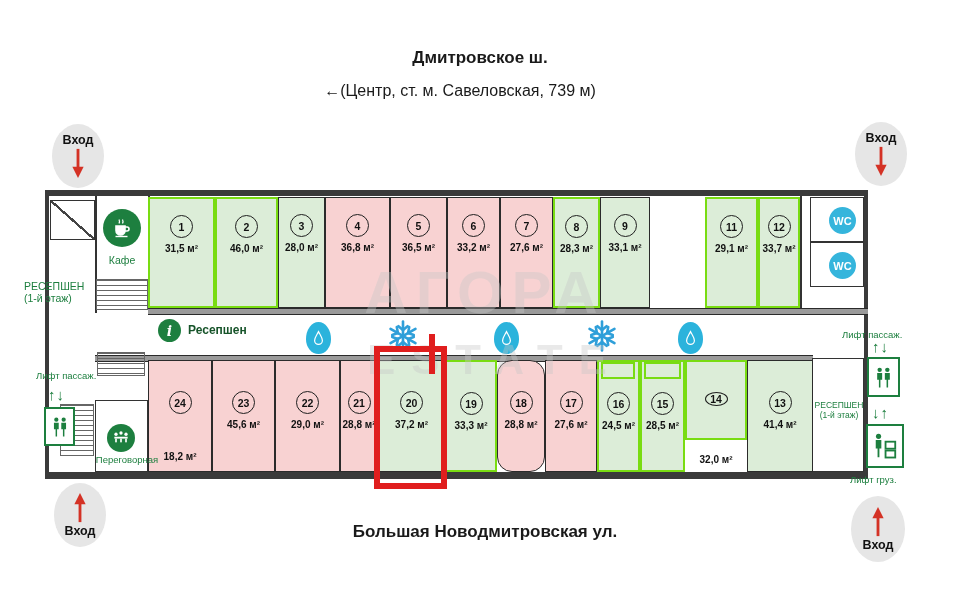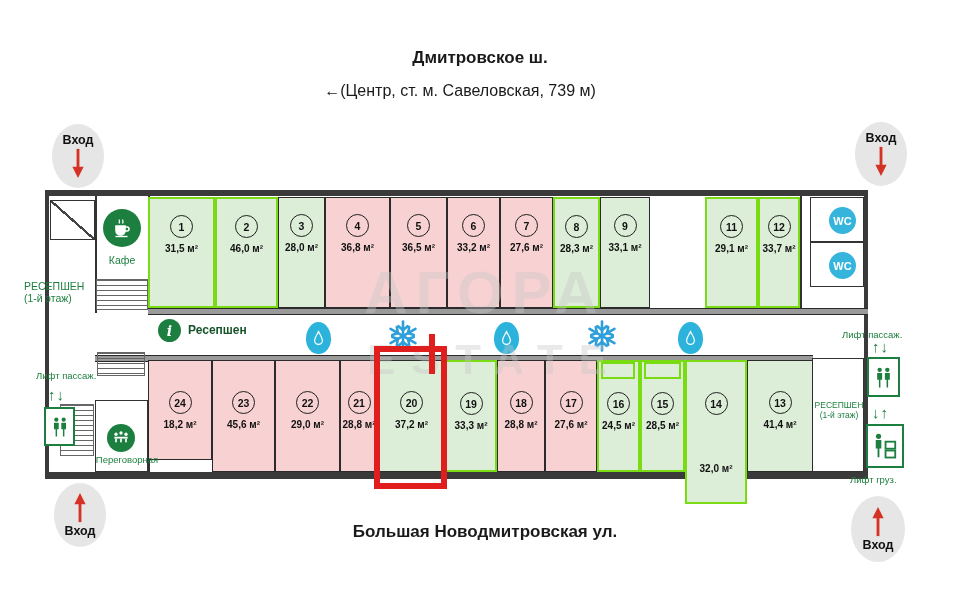--- a/index.html
+++ b/index.html
@@ -263,21 +263,21 @@
     </div>
   <div class="unit avail bright toprow" style="left:705px;top:197px;width:53px;height:111px;">
       <div class="unum">11</div>
       <div class="uarea">29,1 м²</div>
     </div>
   <div class="unit avail bright toprow" style="left:758px;top:197px;width:42px;height:111px;">
       <div class="unum">12</div>
       <div class="uarea">33,7 м²</div>
     </div>
 
-  <div class="unit occ botrow" style="left:148px;top:360px;width:64px;height:100px;">
+  <div class="unit occ botrow" style="left:148px;top:360px;width:64px;height:112px;gap:32px;">
       <div class="unum">24</div>
       <div class="uarea">18,2 м²</div>
     </div>
   <div class="unit occ botrow" style="left:212px;top:360px;width:63px;height:112px;">
       <div class="unum">23</div>
       <div class="uarea">45,6 м²</div>
     </div>
   <div class="unit occ botrow" style="left:275px;top:360px;width:65px;height:112px;">
       <div class="unum">22</div>
       <div class="uarea">29,0 м²</div>
@@ -287,37 +287,37 @@
       <div class="uarea">28,8 м²</div>
     </div>
   <div class="unit avail botrow" style="left:378px;top:360px;width:67px;height:112px;">
       <div class="unum">20</div>
       <div class="uarea">37,2 м²</div>
     </div>
   <div class="unit avail bright botrow" style="left:445px;top:360px;width:52px;height:112px;">
       <div class="unum">19</div>
       <div class="uarea">33,3 м²</div>
     </div>
-  <div class="unit occ botrow" style="left:497px;top:360px;width:48px;height:112px;">
+  <div class="unit occ botrow" style="left:497px;top:360px;width:48px;height:112px;border-radius:15px;">
       <div class="unum">18</div>
       <div class="uarea">28,8 м²</div>
     </div>
   <div class="unit occ botrow" style="left:545px;top:360px;width:52px;height:112px;">
       <div class="unum">17</div>
       <div class="uarea">27,6 м²</div>
     </div>
   <div class="unit avail bright botrow" style="left:597px;top:360px;width:43px;height:112px;">
       <div class="unum">16</div>
       <div class="uarea">24,5 м²</div>
     </div>
   <div class="unit avail bright botrow" style="left:640px;top:360px;width:45px;height:112px;">
       <div class="unum">15</div>
       <div class="uarea">28,5 м²</div>
     </div>
-  <div class="unit avail bright botrow" style="left:685px;top:360px;width:62px;height:144px;gap:43px;">
+  <div class="unit avail bright botrow" style="left:685px;top:360px;width:62px;height:80px;gap:43px;">
       <div class="unum">14</div>
       <div class="uarea">32,0 м²</div>
     </div>
   <div class="unit avail botrow" style="left:747px;top:360px;width:66px;height:112px;">
       <div class="unum">13</div>
       <div class="uarea">41,4 м²</div>
     </div>
 
   <div class="abs mini" style="left:601px;top:362px;width:34px;height:17px;"></div>
   <div class="abs mini" style="left:644px;top:362px;width:37px;height:17px;"></div>

